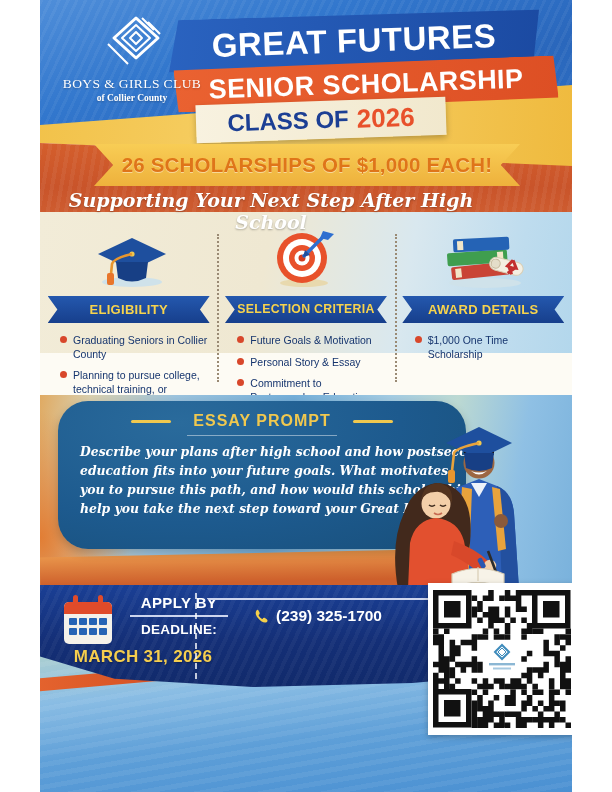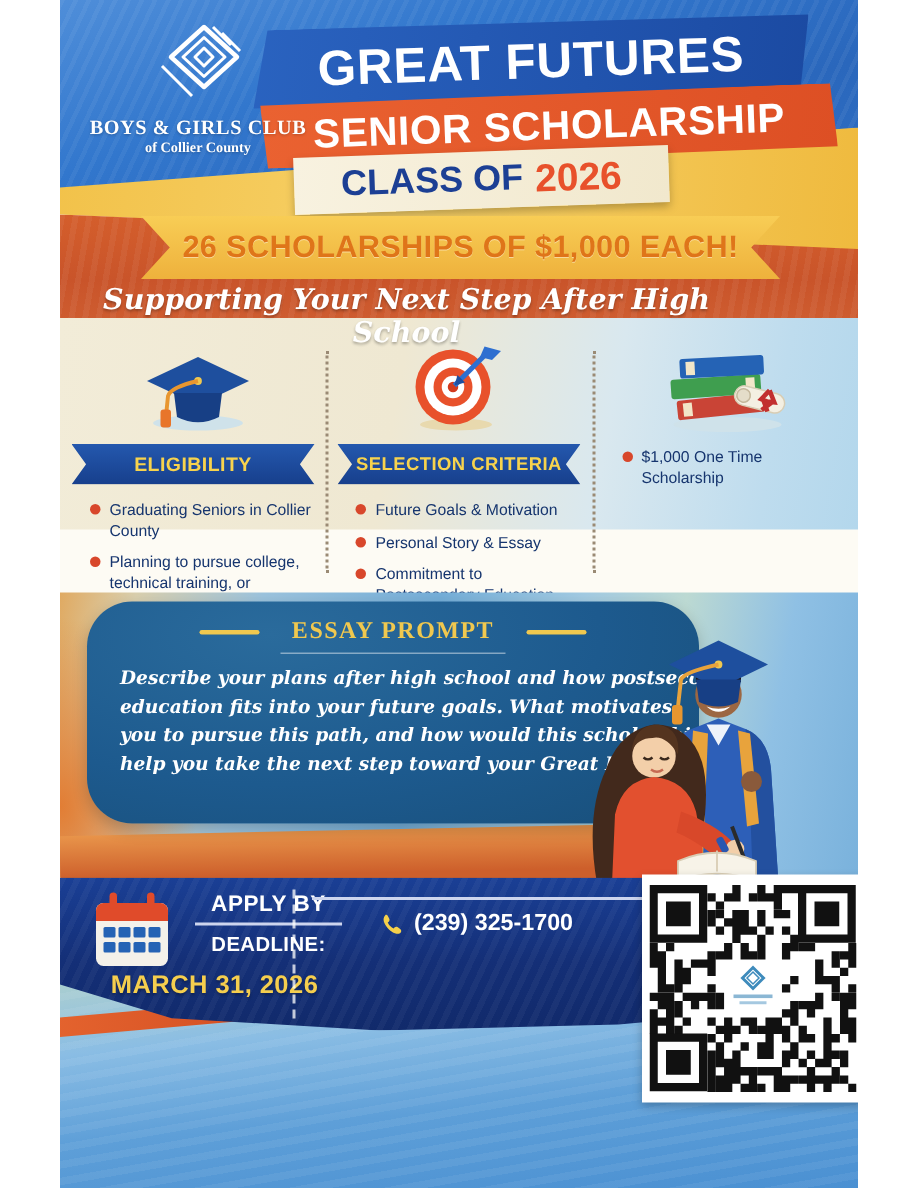--- a/index.html
+++ b/index.html
@@ -33,21 +33,21 @@
     background:linear-gradient(180deg,#e8944a,#cd5f2b 80%); transform:rotate(-1.2deg); }
   .sec-bottom { position:absolute; left:0; top:640px; width:100%; height:152px;
     background:
       repeating-linear-gradient(170deg, rgba(255,255,255,.06) 0 5px, rgba(0,0,0,0) 5px 11px),
       linear-gradient(175deg,#aed3c6 0%, #a5cbd4 12%, #8abde4 32%, #5e9fd8 62%, #4a90d2 100%); }
   .orange-stripe { position:absolute; left:-4px; top:672px; width:152px; height:13px;
     background:linear-gradient(90deg,#e4632e,#d24d22); transform:rotate(-5deg); z-index:2; }
 
   
   .org { position:absolute; left:16px; top:12px; width:152px; text-align:center; color:#fff; z-index:4; }
-  .org-name { font-family:"Liberation Serif", serif; font-weight:bold; font-size:13.5px; letter-spacing:.4px; margin-top:2px; text-shadow:0 1px 2px rgba(0,0,0,.25); }
+  .org-name { font-family:"Liberation Serif", serif; font-weight:normal; font-size:13.5px; letter-spacing:.4px; margin-top:2px; text-shadow:0 1px 2px rgba(0,0,0,.25); }
   .org-sub  { font-family:"Liberation Serif", serif; font-weight:bold; font-size:9.5px; margin-top:1px; text-shadow:0 1px 2px rgba(0,0,0,.25); }
 
   
   .banner { position:absolute; display:flex; align-items:center; justify-content:center;
     transform:rotate(-2deg); box-shadow:0 3px 6px rgba(0,0,0,.25); }
   .banner-blue { left:128px; top:14px; width:372px; height:54px; z-index:2;
     background:linear-gradient(100deg,#2a63c0,#1b4aa2);
     clip-path:polygon(3% 0, 100% 4%, 98% 100%, 0 96%); }
   .banner-blue span { color:#fff; font-weight:800; font-size:33px; letter-spacing:.5px; }
   .banner-orange { left:134px; top:62px; width:384px; height:44px; z-index:3;
@@ -85,21 +85,21 @@
   .col-ribbon.small { font-size:12.3px; }
   .bullets { margin:11px 8px 0 20px; text-align:left; }
   .bullet { display:flex; gap:6px; margin-bottom:8px; }
   .bullet .dot { flex:0 0 auto; width:7px; height:7px; border-radius:50%; background:#d8472b; margin-top:2px; }
   .bullet .txt { color:#16356e; font-weight:normal; font-size:10.5px; line-height:1.3; }
 
   
   .essay { position:absolute; left:18px; top:6px; width:408px; height:148px; border-radius:30px; z-index:2;
     background:radial-gradient(120% 150% at 30% 15%, #2a6b9c 0%, #1d5a8e 45%, #15496f 100%);
     box-shadow:0 4px 10px rgba(0,0,0,.2); overflow:hidden; }
-  .essay-head { margin-top:11px; display:flex; align-items:center; justify-content:center; gap:22px;font-family:Liberation Serif, serif; }
+  .essay-head { margin-top:11px; display:flex; align-items:center; justify-content:center; gap:22px; }
   .essay-dash { width:40px; height:3px; background:#f0c84f; border-radius:2px; }
   .essay-title { color:#f0c84f; font-weight:800; font-size:16px; letter-spacing:1px; }
   .essay-rule { width:150px; height:1px; background:rgba(255,255,255,.45); margin:5px auto 7px; }
   .essay-body { padding:0 10px 0 22px; color:#fff; font-family:"DejaVu Serif", serif;
     font-style:italic; font-weight:bold; font-size:12.4px; line-height:1.52; }
   .essay-body div { white-space:nowrap; }
 
   .students { position:absolute; right:-2px; bottom:-4px; width:192px; height:198px; z-index:3; }
 
   
@@ -243,20 +243,21 @@
               <rect x="16" y="8" width="56" height="13" rx="2" fill="#2563b5"></rect>
               <rect x="20" y="10" width="6" height="9" fill="#f2e6c8"></rect>
             </g>
             <g transform="rotate(14 70 38)">
               <rect x="52" y="30" width="34" height="13" rx="6.5" fill="#f4efe2" stroke="#d8cdb4" stroke-width="1"></rect>
               <circle cx="58" cy="36.5" r="4.5" fill="#e4ddc9" stroke="#c4b89c" stroke-width="1"></circle>
               <path d="M74 29 l5 7 -7 1 4 6 M74 29 l-4 7 7 1 -5 6" stroke="#c22f2f" stroke-width="3" fill="none"></path>
             </g>
           </svg>
         </div>
+        <div class="col-ribbon">AWARD DETAILS</div>
         <div class="bullets">
           <div class="bullet">
             <span class="dot"></span>
             <span class="txt">$1,000 One Time Scholarship</span>
           </div>
         </div>
       </div>
 
     </div>
   </div>

